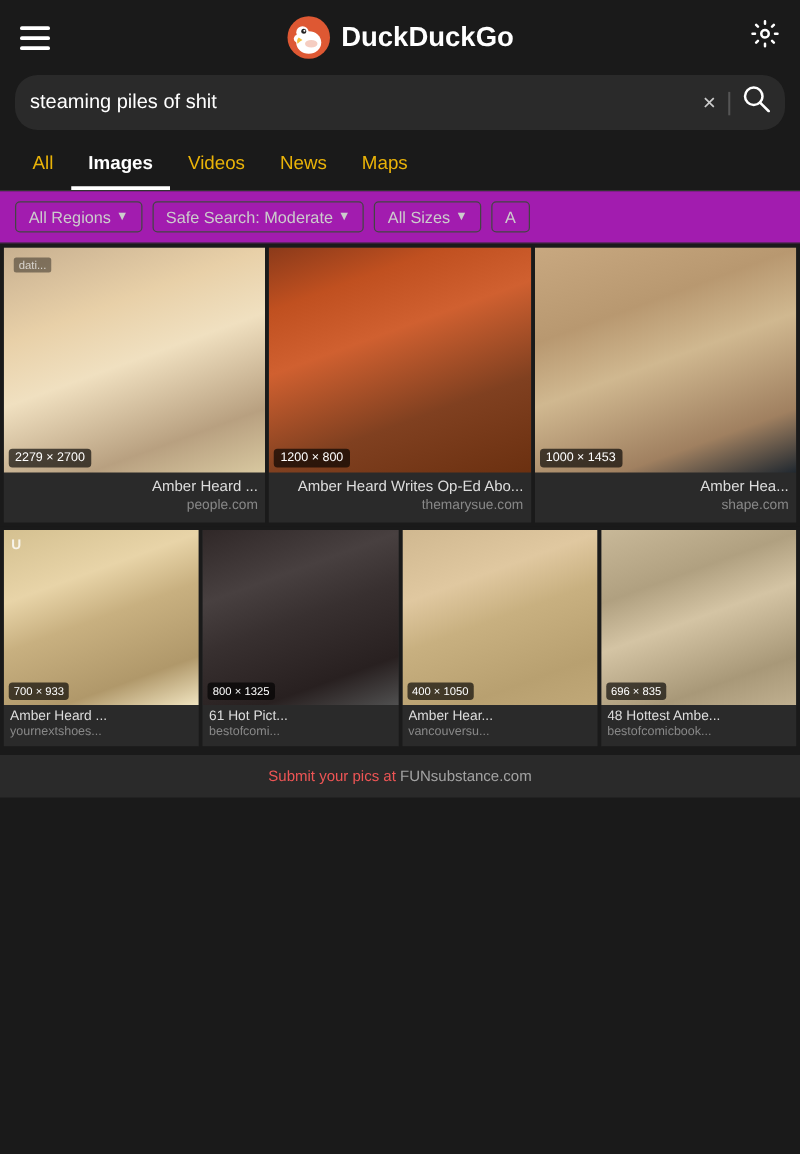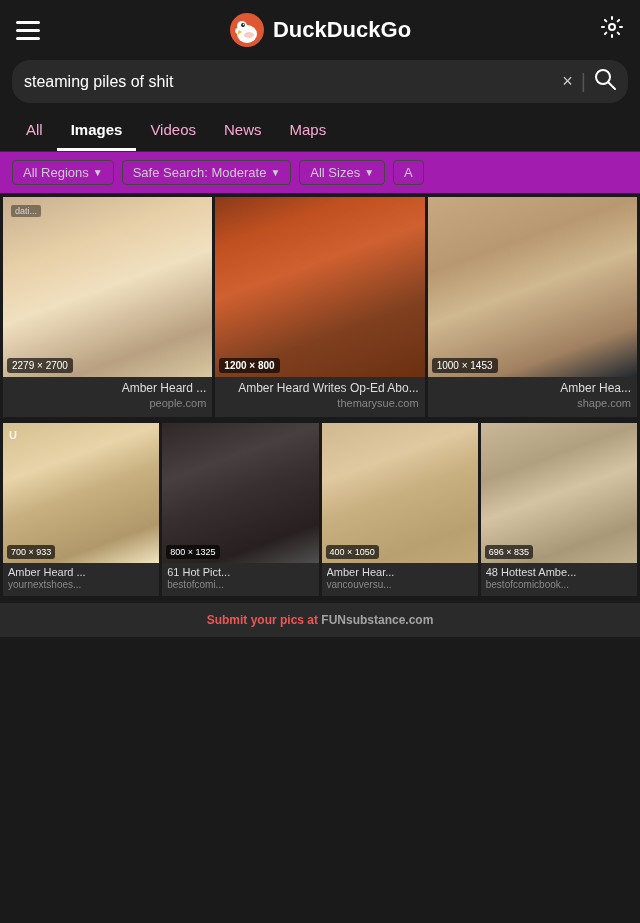--- a/index.html
+++ b/index.html
@@ -101,21 +101,21 @@
       display: flex;
       align-items: center;
       gap: 0;
       padding: 0 12px;
       border-bottom: 1px solid #333;
       margin-top: 8px;
     }
     .tab {
       padding: 10px 14px;
       font-size: 15px;
-      color: #f9a8d4;
+      color: #eab308;
       cursor: pointer;
       border-bottom: 3px solid transparent;
       white-space: nowrap;
     }
     .tab.active {
       color: #fff;
       border-bottom: 3px solid #fff;
       font-weight: bold;
     }
 
@@ -243,21 +243,21 @@
 
     
     .footer {
       background: #2a2a2a;
       text-align: center;
       padding: 10px;
       font-size: 12px;
       color: #888;
       margin-top: 4px;
     }
-    .footer span { color: #e55; font-weight: bold; }
+    .footer span { color: #e55; }
 
     
     .img-block {
       width: 100%;
       height: 100%;
       display: block;
     }
 
     
     .img1 { background: linear-gradient(160deg, #c8b090 0%, #e8d0a8 30%, #f0e0c0 50%, #b8a080 80%, #d8c8a0 100%); }
@@ -356,21 +356,21 @@
       <span class="img-overlay-text">dati...</span>
       <span class="image-dims">2279 × 2700</span>
     </div>
     <div class="image-info">
       <div class="image-title">Amber Heard ...</div>
       <div class="image-source">people.com</div>
     </div>
   </div>
 
   <div class="image-item">
-    <div class="image-placeholder" style="position:relative;font-weight:bold;">
+    <div class="image-placeholder" style="position:relative;">
       <div class="img-block img2" style="height:180px;"></div>
       <span class="image-dims">1200 × 800</span>
     </div>
     <div class="image-info">
       <div class="image-title">Amber Heard Writes Op-Ed Abo...</div>
       <div class="image-source">themarysue.com</div>
     </div>
   </div>
 
   <div class="image-item">

